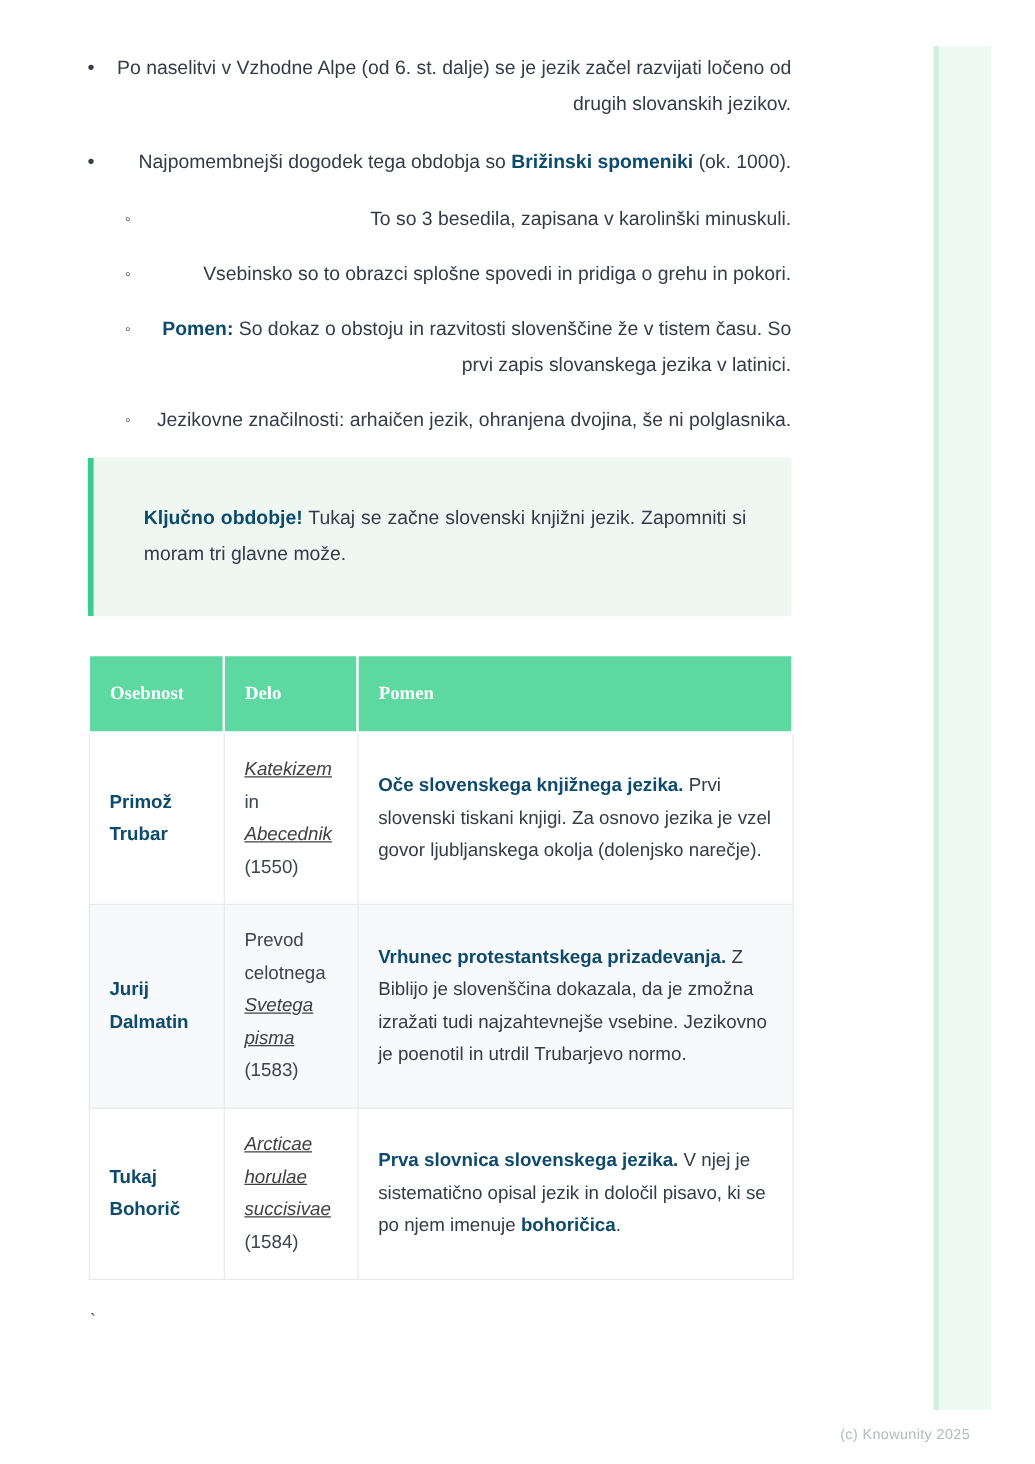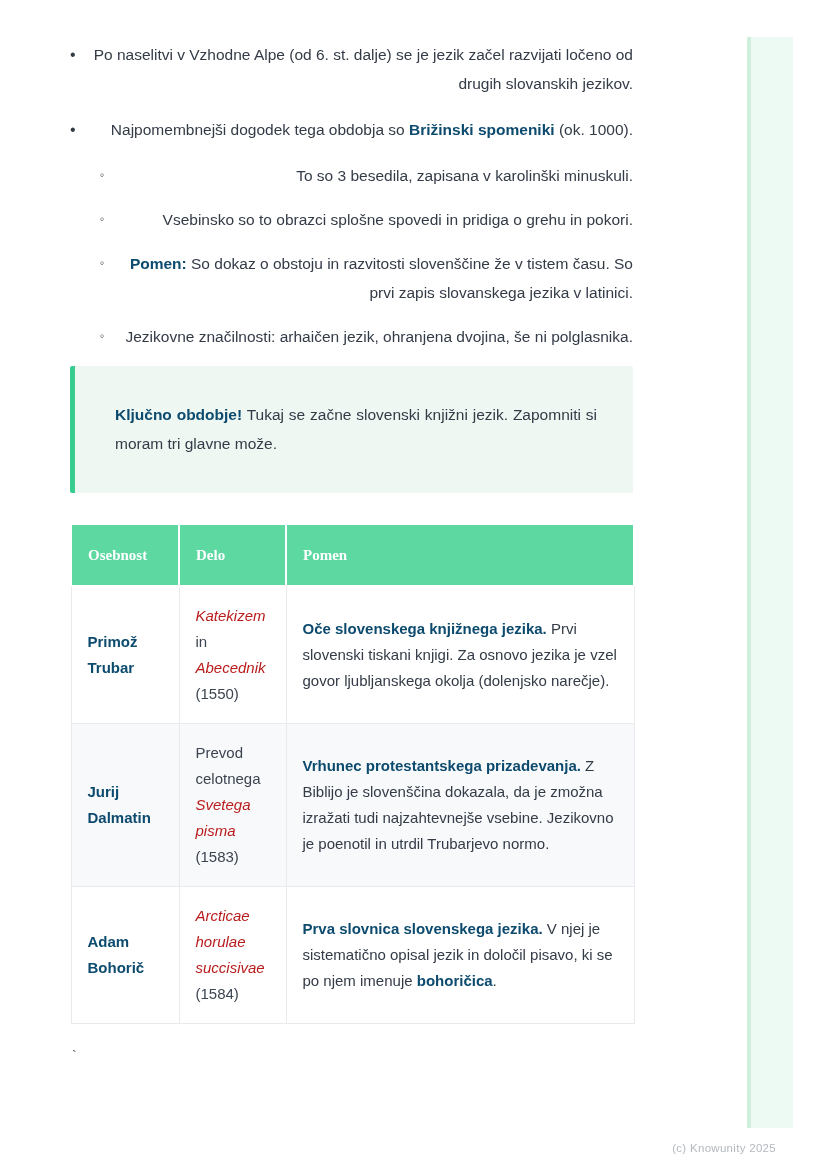--- a/index.html
+++ b/index.html
@@ -53,21 +53,21 @@
     color:#ffffff;font-weight:bold;text-align:left;
     padding:17px 16px;border:2px solid #ffffff;font-size:15px;font-family:Liberation Serif, serif;
   }
   table.persons td{
     border:1px solid #e8eaee;vertical-align:middle;
     padding:16px 14px 16px 16px;background:#ffffff;
   }
   table.persons tr.alt td{background:var(--row_alt_bg,#f8f9fb);}
   td.osebnost{font-weight:bold;color:#2c3440;}
   td.delo{color:#3c4450;}
-  td.delo em{color:#b91c1c;}
+  td.delo em{color:#404040;text-decoration:underline;}
   td.pomen{line-height:26px;margin-left:32px;}
   
   .stray{display:block;margin:24px 0 0 2px;font-size:14px;color:#4a4f57;}
   .footer{
     position:absolute;top:1142px;right:52px;
     font-size:11.5px;color:#b3b9bf;letter-spacing:.3px;
   }
 </style>
 </head>
 <body>
@@ -126,21 +126,21 @@
             <td class="osebnost"><strong>Primož Trubar</strong></td>
             <td class="delo"><em>Katekizem</em> in <em>Abecednik</em> (1550)</td>
             <td class="pomen"><strong>Oče slovenskega knjižnega jezika.</strong> Prvi slovenski tiskani knjigi. Za osnovo jezika je vzel govor ljubljanskega okolja (dolenjsko narečje).</td>
           </tr>
           <tr class="alt">
             <td class="osebnost"><strong>Jurij Dalmatin</strong></td>
             <td class="delo">Prevod celotnega <em>Svetega pisma</em> (1583)</td>
             <td class="pomen"><strong>Vrhunec protestantskega prizadevanja.</strong> Z Biblijo je slovenščina dokazala, da je zmožna izražati tudi najzahtevnejše vsebine. Jezikovno je poenotil in utrdil Trubarjevo normo.</td>
           </tr>
           <tr>
-            <td class="osebnost"><strong>Adam Bohorič</strong></td>
+            <td class="osebnost"><strong>Tukaj Bohorič</strong></td>
             <td class="delo"><em>Arcticae horulae succisivae</em> (1584)</td>
             <td class="pomen"><strong>Prva slovnica slovenskega jezika.</strong> V njej je sistematično opisal jezik in določil pisavo, ki se po njem imenuje <strong>bohoričica</strong>.</td>
           </tr>
         </tbody>
     </table>
 
     <span class="stray">`</span>
   </main>
 
   <div class="footer">(c) Knowunity 2025</div>

